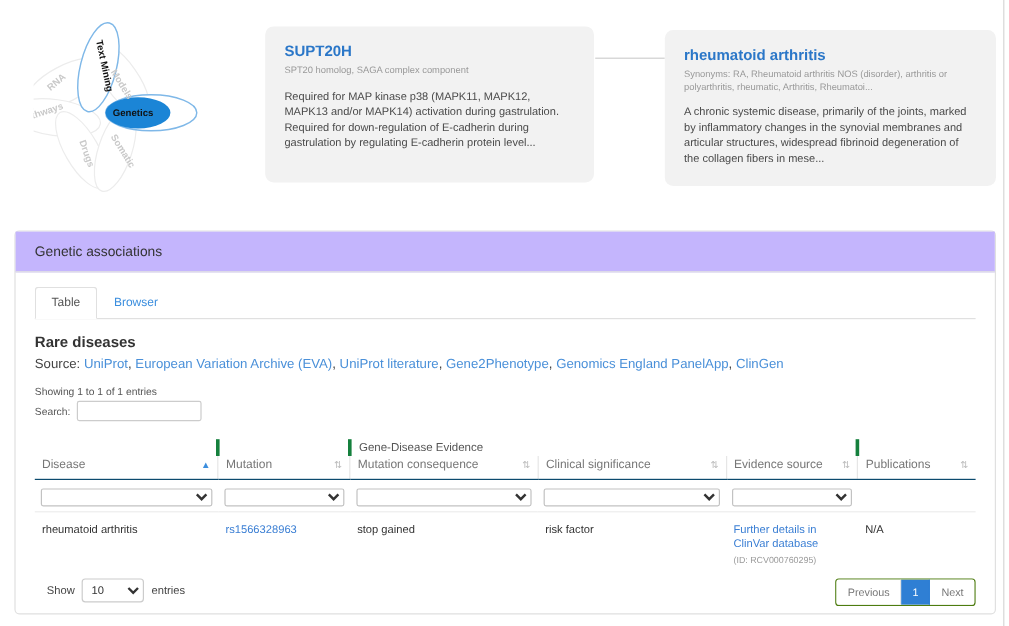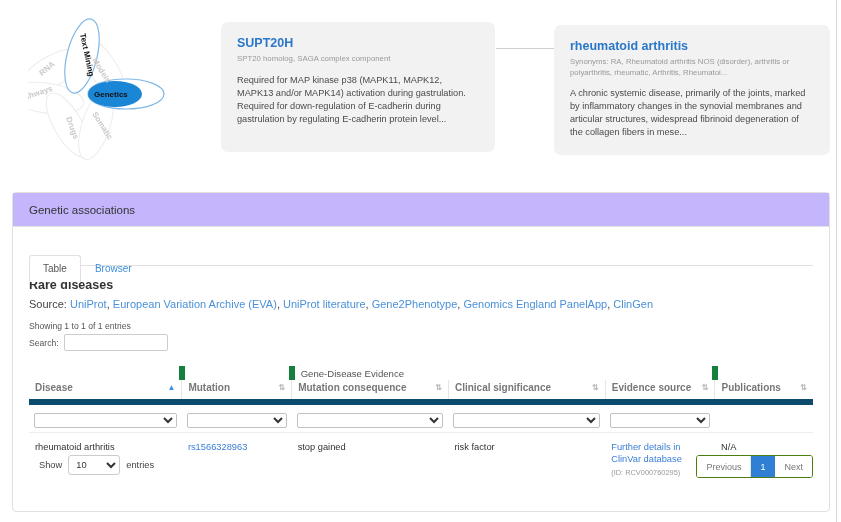--- a/index.html
+++ b/index.html
@@ -134,21 +134,21 @@
   .tab {
     font-size: 10px;
     padding: 6px 13px 6px 13px;
     box-sizing: border-box;
     line-height: 13px;
     color: #3b8ede;
     cursor: pointer;
     border: 1px solid transparent;
     border-radius: 3px 3px 0 0;
     position: relative;
-    top: 16px;
+    top: 0px;
   }
   .tab.active {
     color: #555555;
     background: #ffffff;
     border: 1px solid #e0e0e0;
     border-bottom: 1px solid #ffffff;
     margin-bottom: -1px;
   }
 
   .section-title {
@@ -222,29 +222,29 @@
   }
   table.assoc th, table.assoc td {
     text-align: left;
     vertical-align: top;
   }
   .grp-row th {
     font-size: 9.6px;
     color: #555555;
     font-weight: normal;
     padding: 2px 6px 1px 6px;
-    border-left: 6px solid #15803d;
+    border-left: 3px solid #15803d;
   }
   .grp-row th.nb { border-left: none; }
   .hdr-row th {
     font-size: 10px;
     color: #777777;
-    font-weight: bold;
+    font-weight: normal;
     padding: 2px 6px 6px 6px;
-    border-bottom: 6px solid #0c4a6e;
+    border-bottom: 1px solid #0c4a6e;
     border-left: 1px solid #e6e6e6;
     position: relative;
   }
   .hdr-row th.nb { border-left: none; }
   .sort-asc, .sort-both {
     position: absolute;
     right: 6px;
     top: 4px;
     font-size: 8px;
     line-height: 8px;
@@ -284,21 +284,21 @@
     font-size: 7.4px;
     display: block;
     margin-top: 2px;
   }
 
   
   .table-footer {
     position: absolute;
     left: 16px;
     right: 16px;
-    bottom: 32px;
+    bottom: 5px;
     height: 24px;
   }
   .show-entries {
     display: flex;
     align-items: center;
     gap: 6px;
     font-size: 9.3px;
     color: #444444;
     position: absolute;
     left: 10px;

